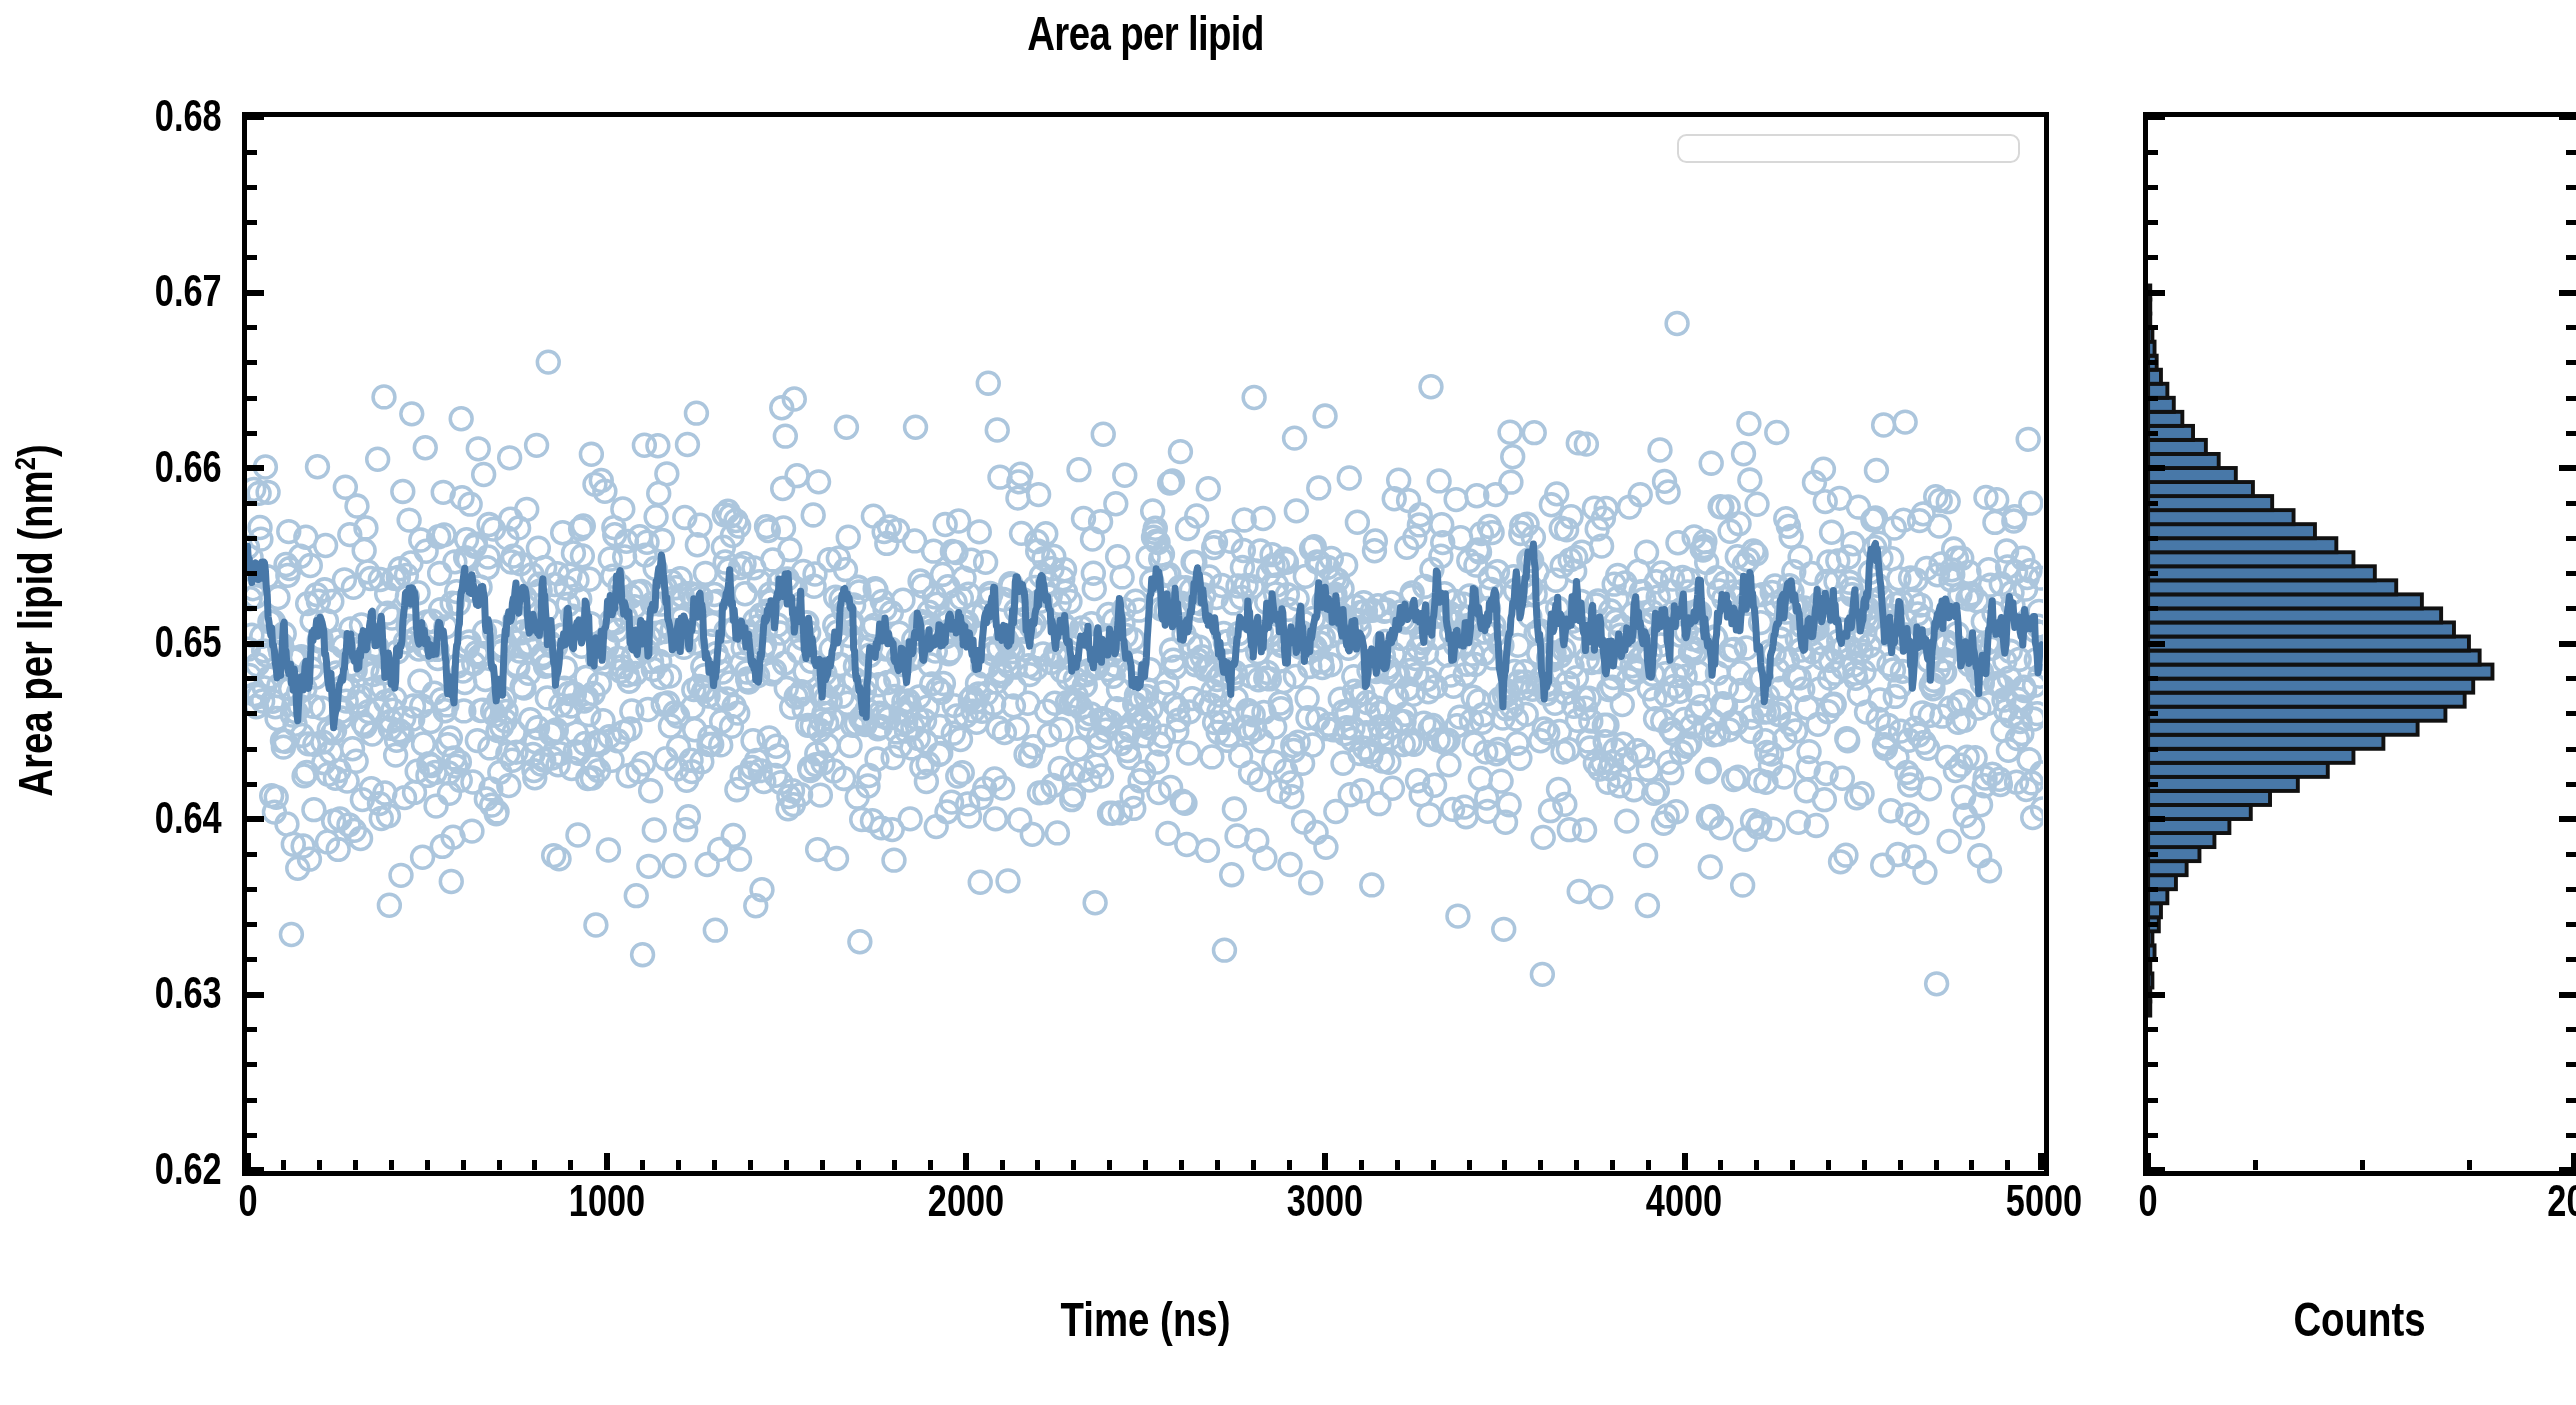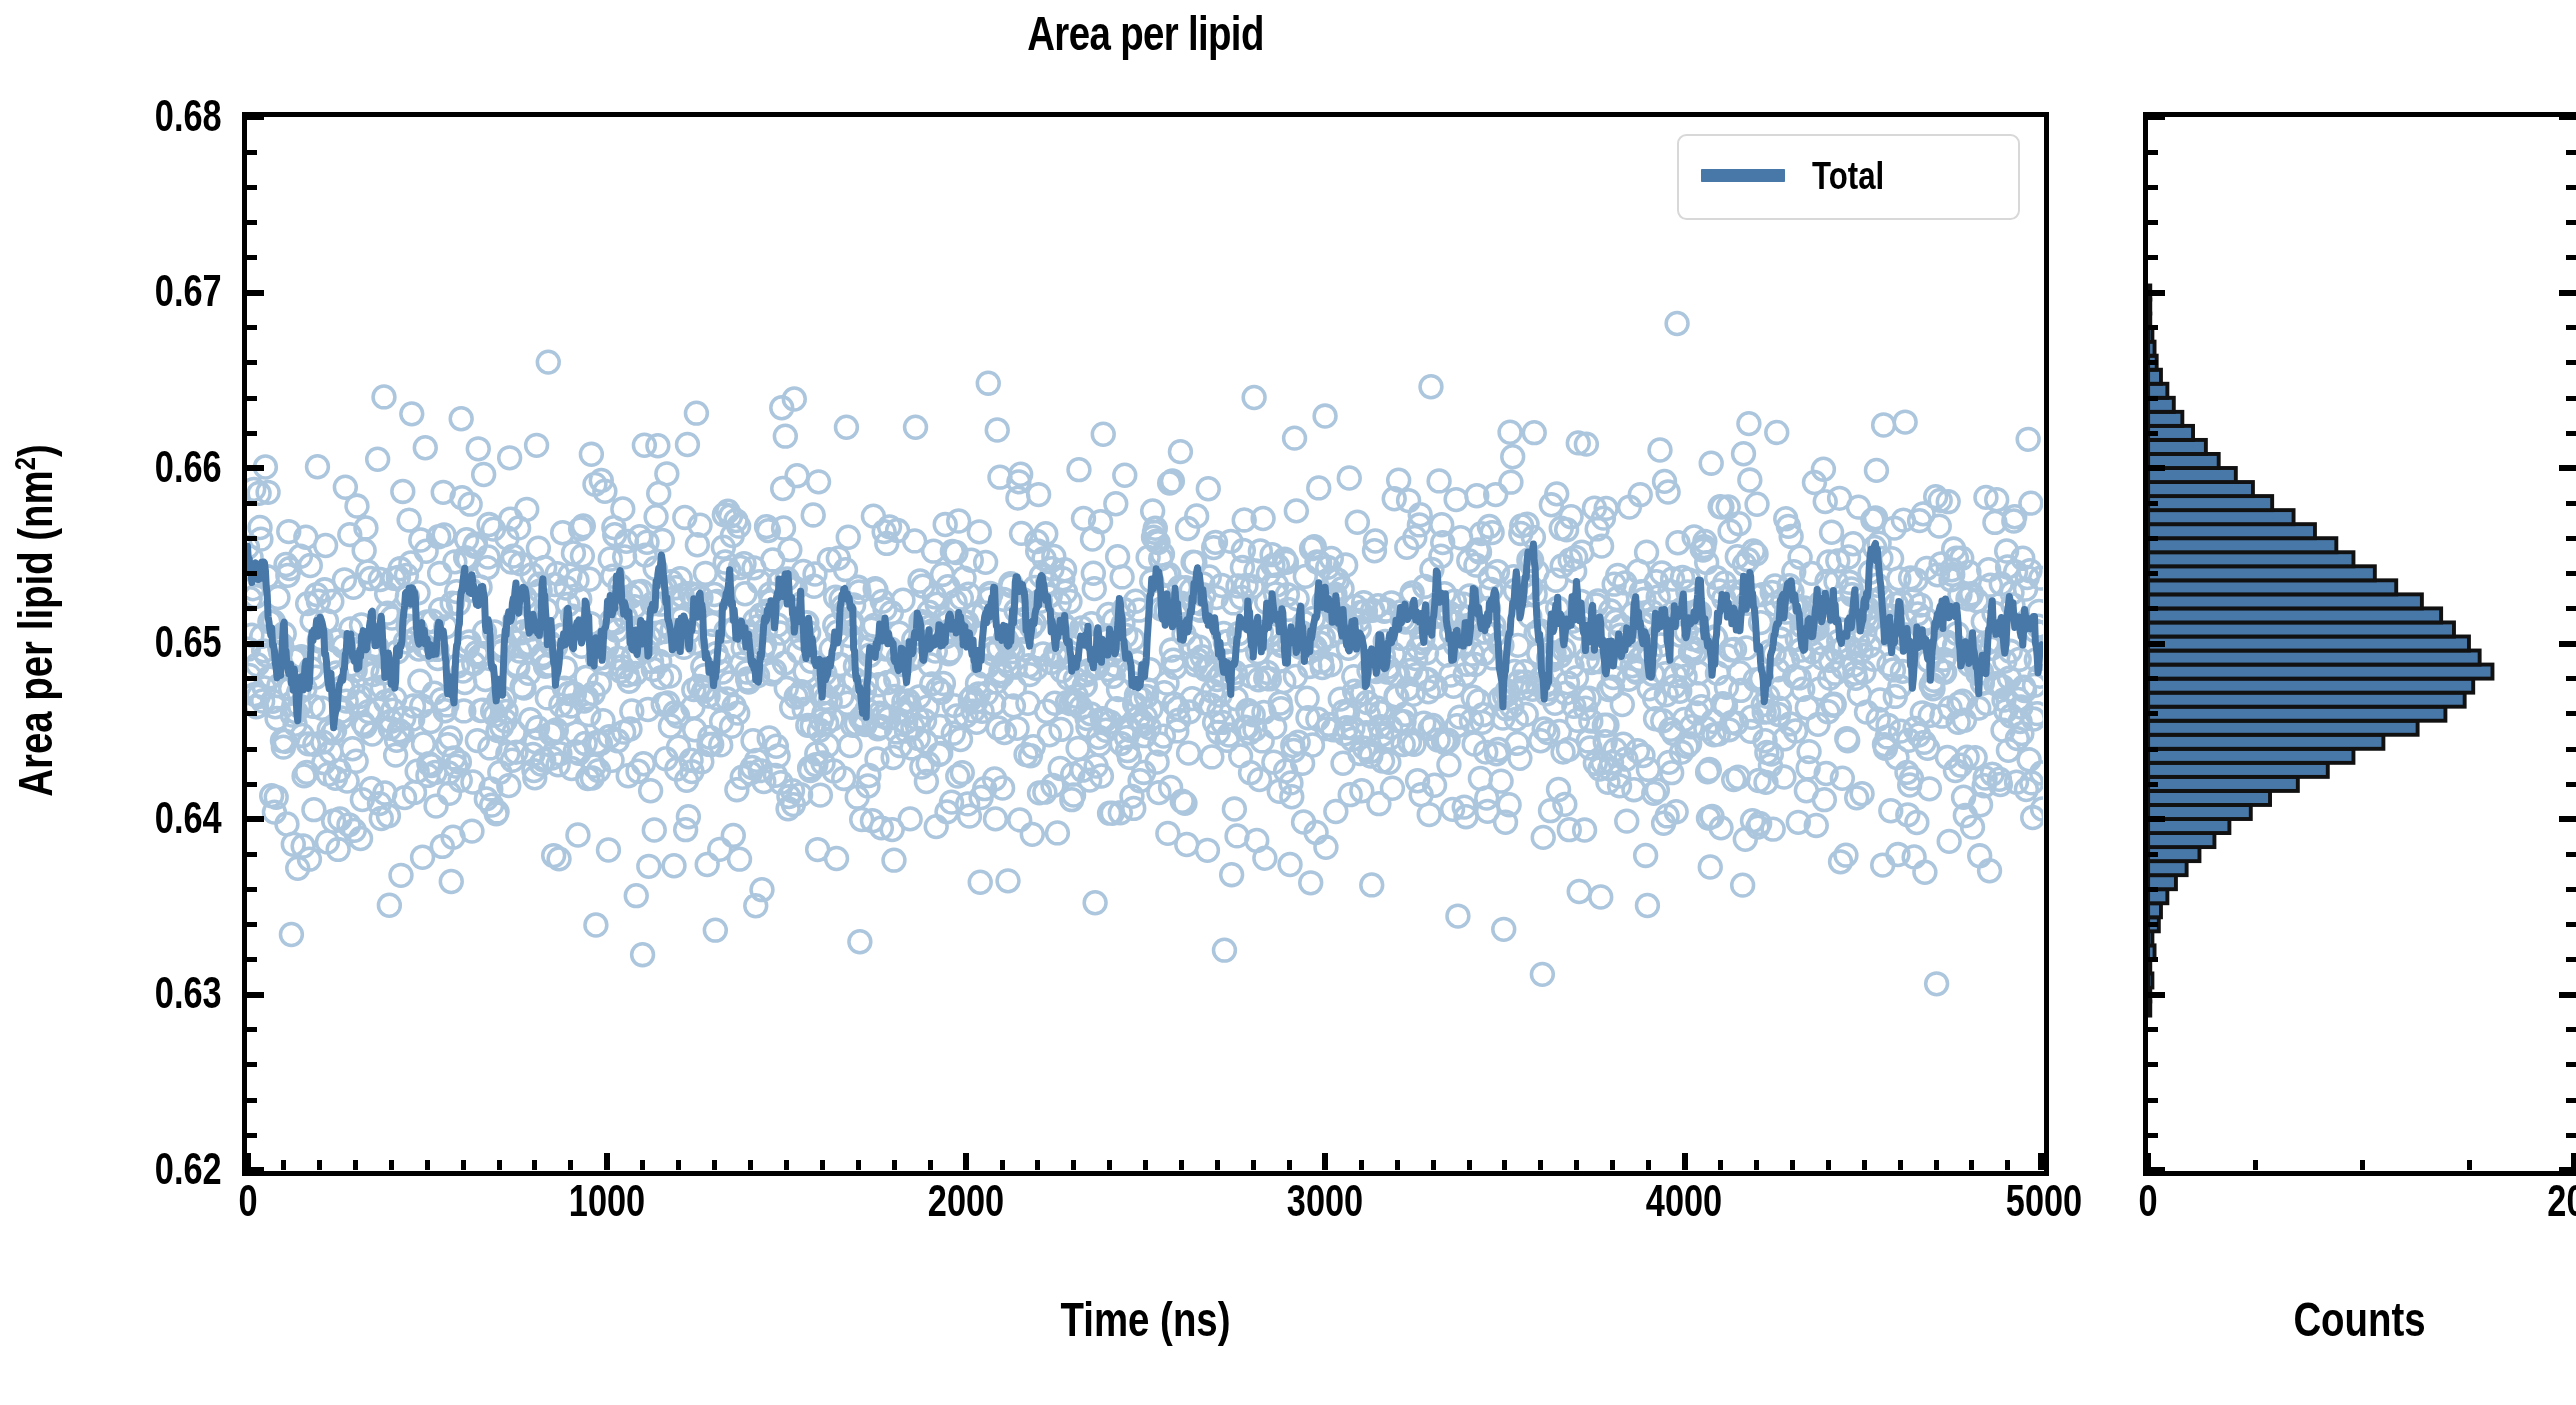--- a/index.html
+++ b/index.html
@@ -406,20 +406,16 @@
       <div class="tick-mark xtick-minor" style="left: 2360px; top: 1160px;"></div>
       <div class="tick-mark xtick-minor" style="left: 2467px; top: 1160px;"></div>
     </div>
 
   <div id="ylabel"><span>Area per lipid (nm</span><sup>2</sup><span>)</span></div>
 
   <div id="xlabel">Time (ns)</div>
   <div id="hist-xlabel">Counts</div>
 
   <div id="legend">
-    <div class="legend-row">
-      <span class="legend-swatch" style="background: rgb(72, 120, 168);"></span>
-      <span class="legend-text">Total</span>
-    </div>
   </div>
 
 </div>
 
 
 </body></html>

